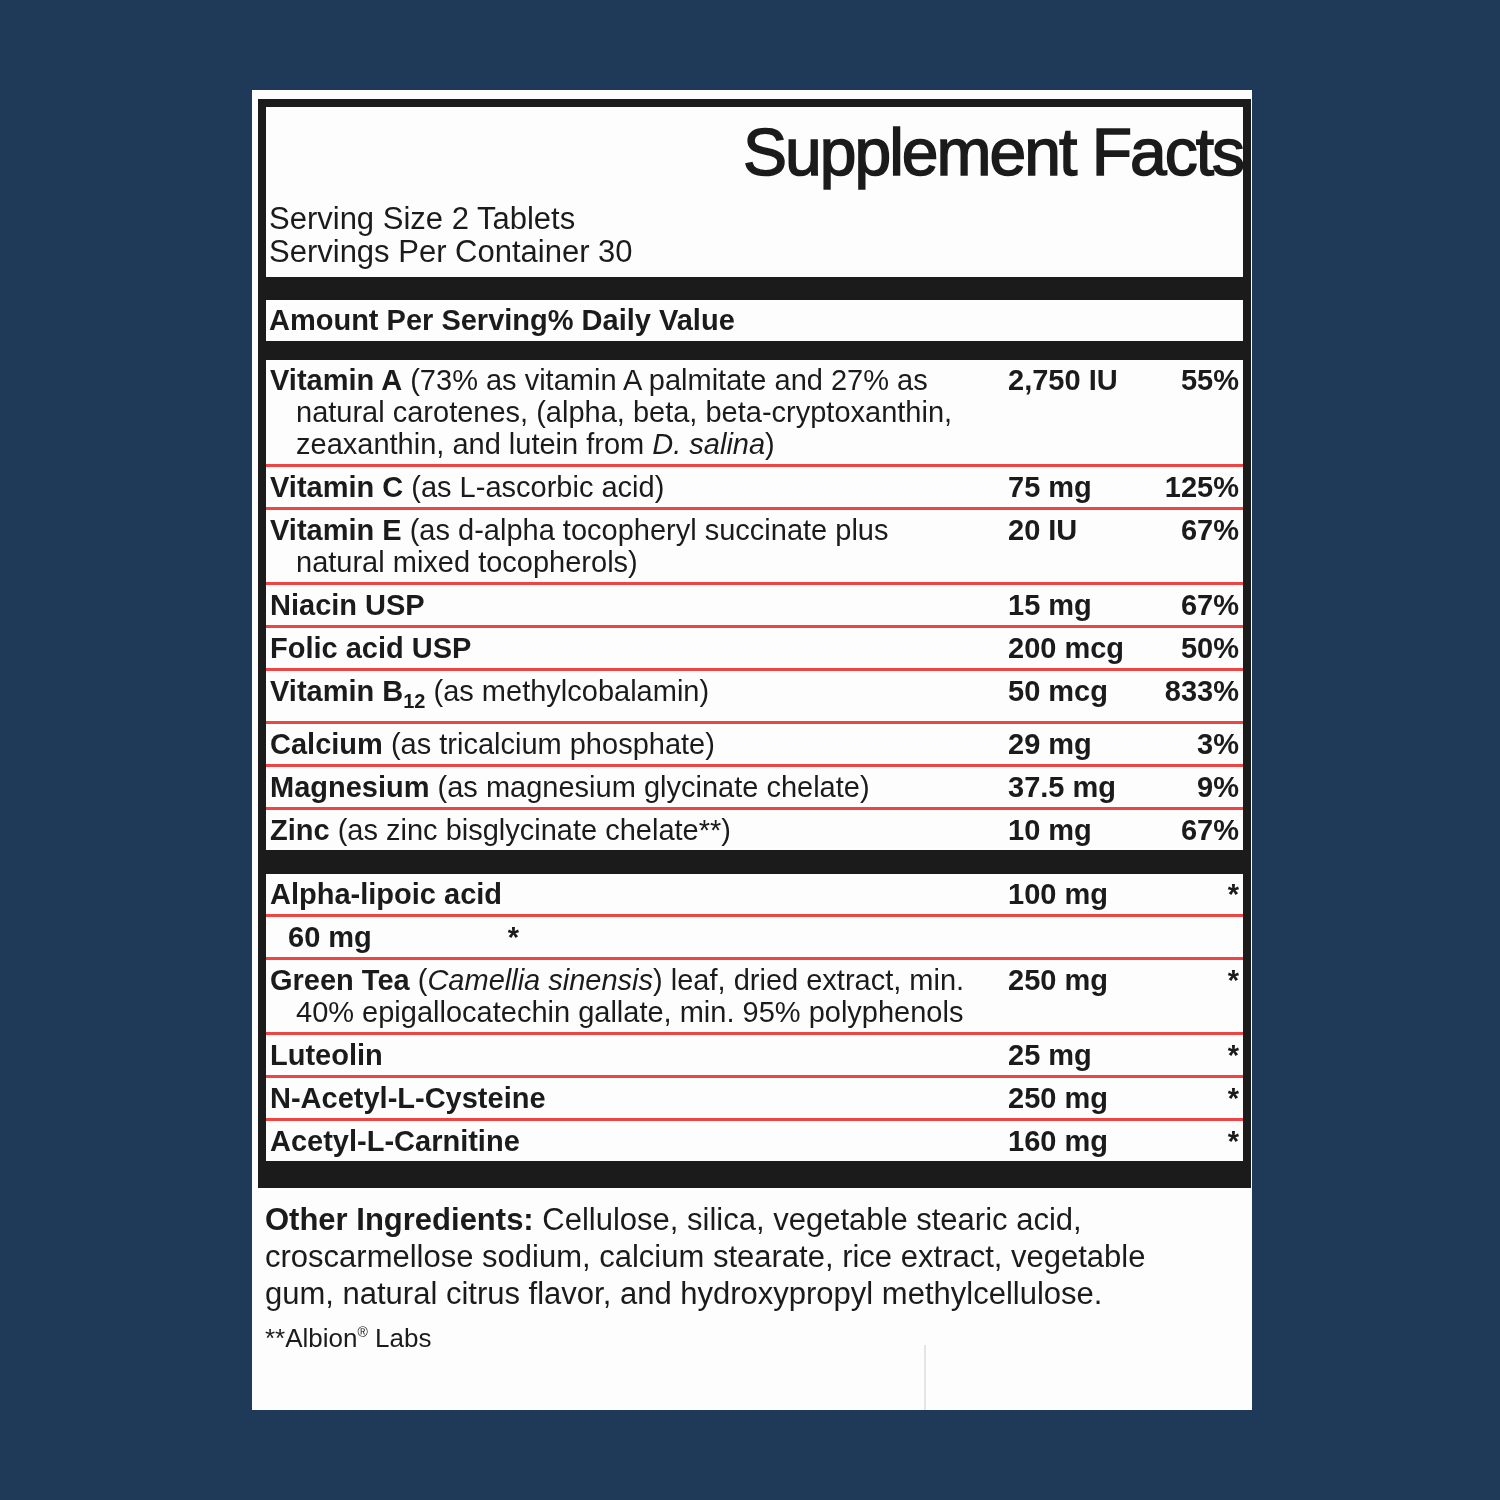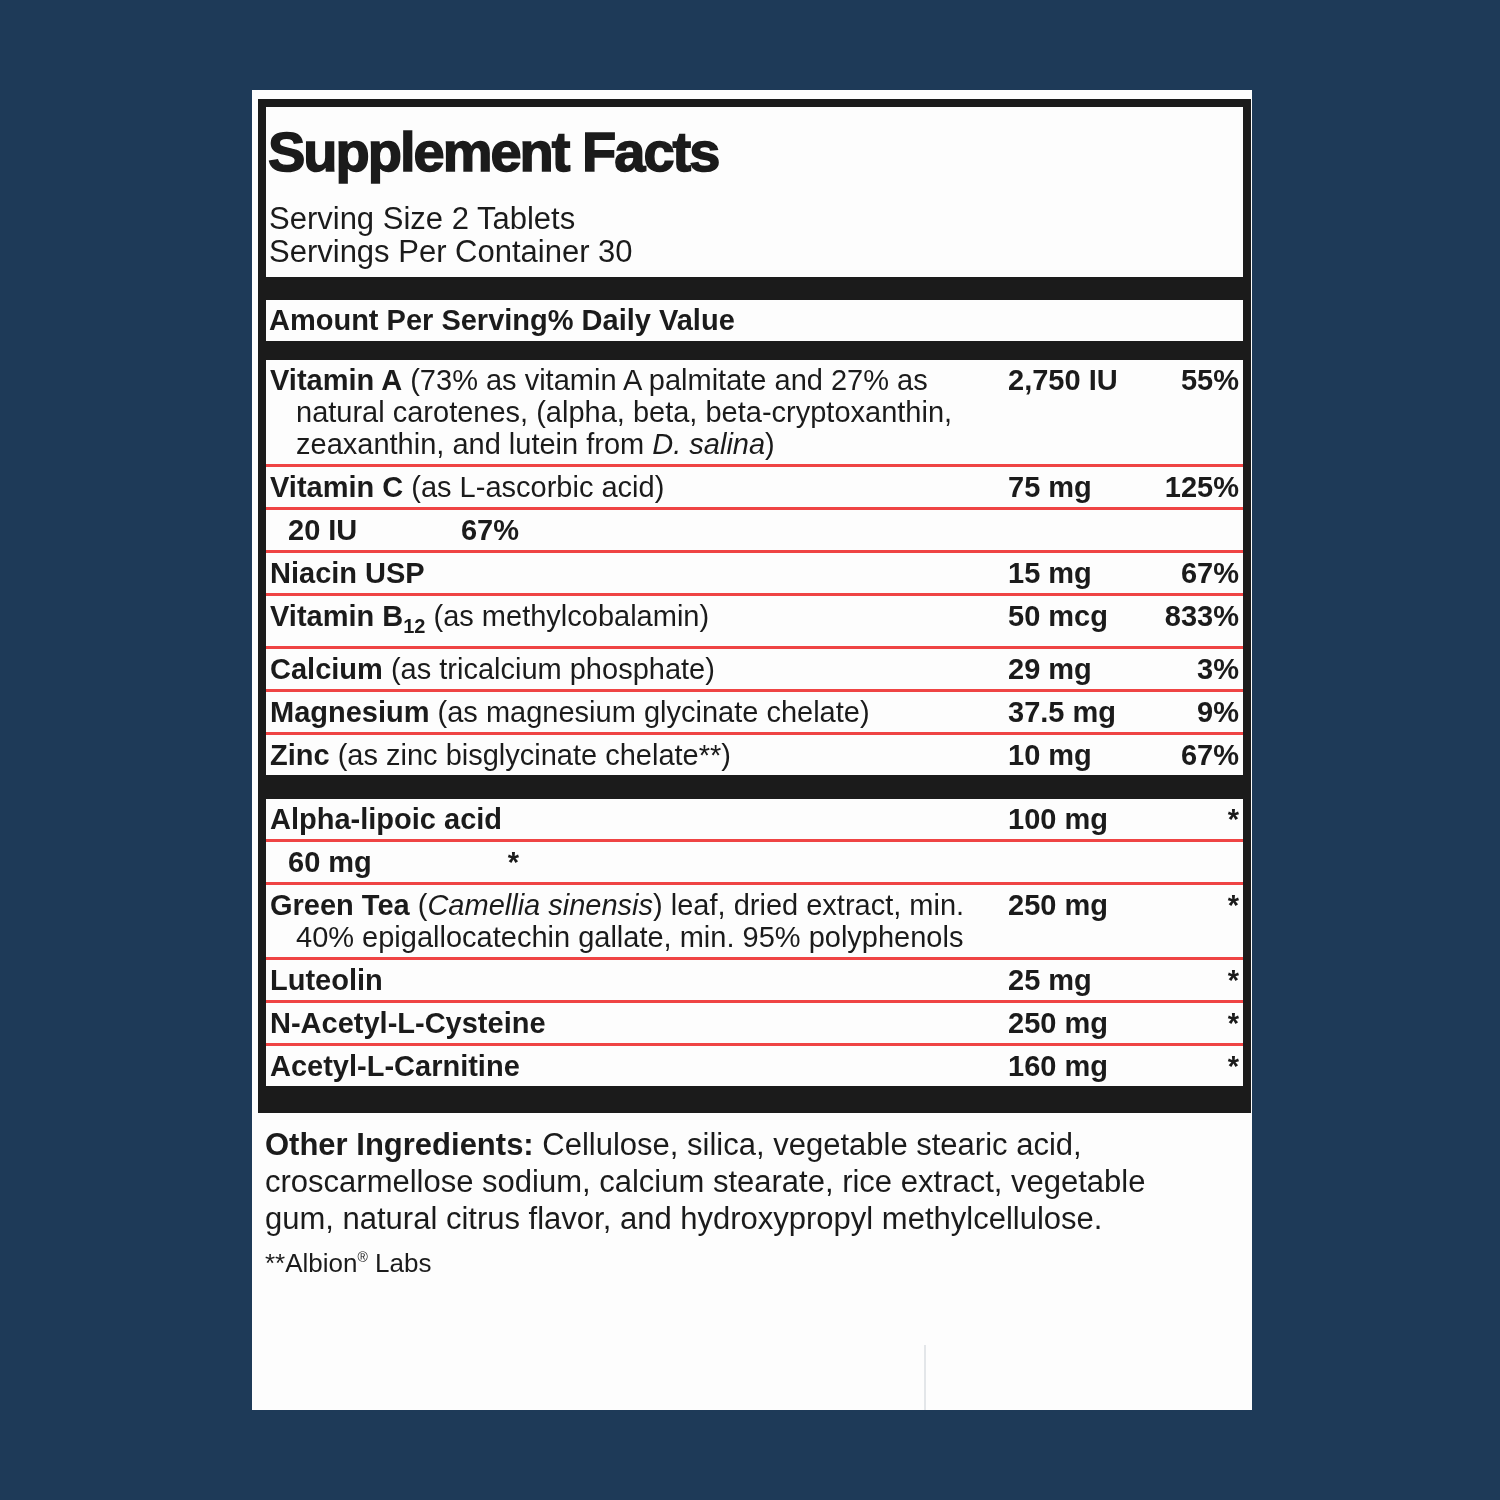--- a/index.html
+++ b/index.html
@@ -20,26 +20,27 @@
   }
   .frame{
     box-sizing:border-box;
     margin:9px 0 0 6px;
     width:993px;
     border:8px solid #1b1b1b;
     background:#fdfdfd;
   }
   .title{
     margin:2px 0 0 2px;
-    font-size:56px;
+    font-size:66px;
     line-height:86px;
-    font-weight:bold;
+    font-weight:normal;
     letter-spacing:-2px;
     -webkit-text-stroke:1.5px #1b1b1b;
     white-space:nowrap;
+    text-align:right;
   }
   .serving{
     margin-left:3px;
     font-size:31px;
     line-height:33px;
   }
   .serving.first{margin-top:7px;}
   .bar{background:#1b1b1b;width:100%;}
   .bar1{height:23px;margin-top:9px;}
   .bar2{height:19px;}
@@ -136,30 +137,36 @@
       <div class="dv">55%</div>
     </div>
 
     <div class="row">
       <div class="nm"><span class="b">Vitamin C</span><span> (as L-ascorbic acid)</span></div>
       <div class="amt">75 mg</div>
       <div class="dv">125%</div>
     </div>
 
     <div class="row">
+      <div class="nm"><span class="b">Vitamin E</span><span> (as d-alpha tocopheryl succinate plus natural mixed tocopherols)</span></div>
       <div class="amt">20 IU</div>
       <div class="dv">67%</div>
     </div>
 
     <div class="row">
       <div class="nm"><span class="b">Niacin USP</span></div>
       <div class="amt">15 mg</div>
       <div class="dv">67%</div>
     </div>
 
+    <div class="row">
+      <div class="nm"><span class="b">Folic acid USP</span></div>
+      <div class="amt">200 mcg</div>
+      <div class="dv">50%</div>
+    </div>
 
     <div class="row">
       <div class="nm"><span class="b">Vitamin B</span><sub class="b">12</sub><span> (as methylcobalamin)</span></div>
       <div class="amt">50 mcg</div>
       <div class="dv">833%</div>
     </div>
 
     <div class="row">
       <div class="nm"><span class="b">Calcium</span><span> (as tricalcium phosphate)</span></div>
       <div class="amt">29 mg</div>

